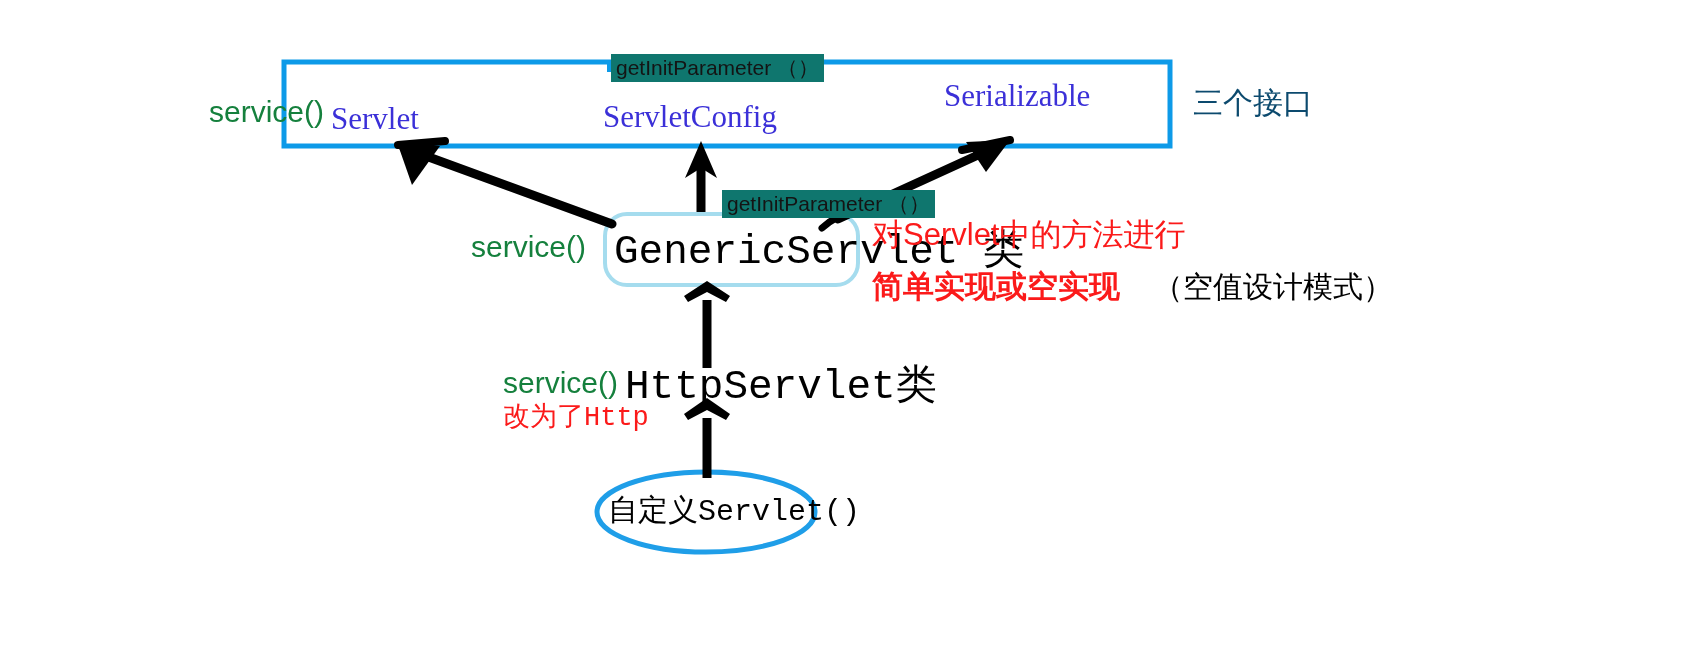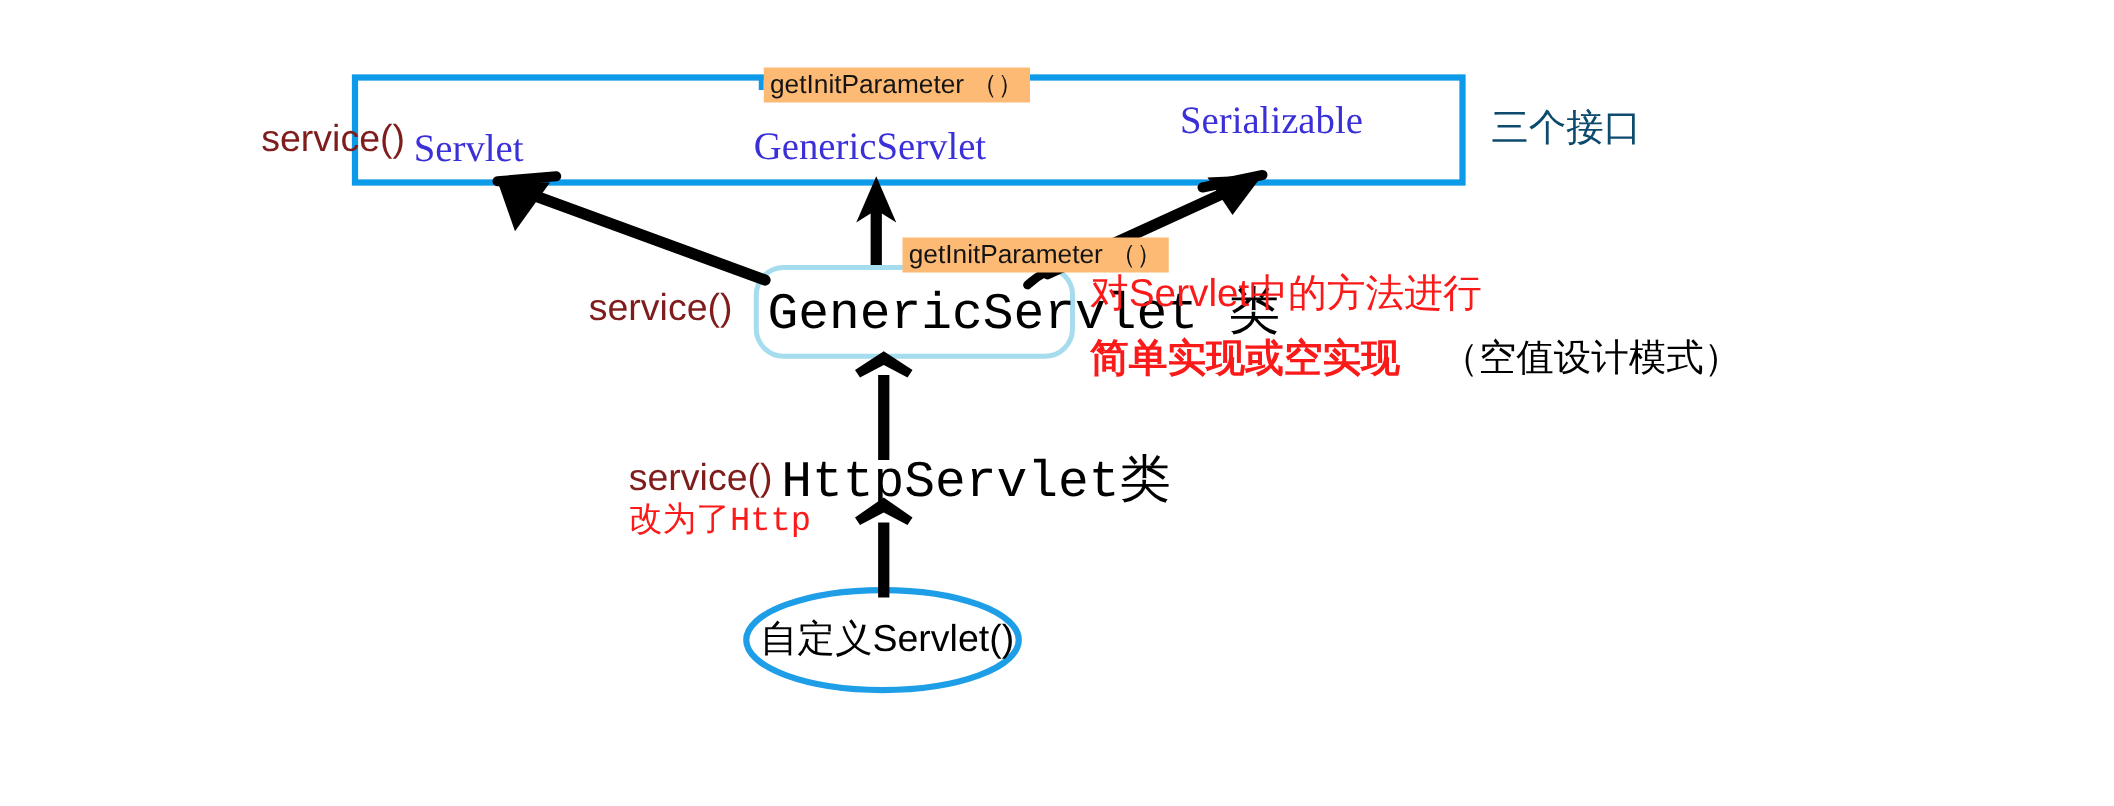--- a/index.html
+++ b/index.html
@@ -28,28 +28,28 @@
   
   .iface {
     font-family: Liberation Serif, serif;
     font-size: 31px;
     color: #3b30d8;
   }
   
   .svc {
     font-family: "Liberation Sans", sans-serif;
     font-size: 30px;
-    color: #7f1d1d;
+    color: #15803d;
   }
   
   .method {
     font-family: "Liberation Sans", sans-serif;
     font-size: 21px;
     color: #141414;
-    background: #fdba74;
+    background: #0f766e;
     padding: 3px 5px 4px 5px;
   }
   
   .cls {
     font-family: Liberation Mono, monospace;
     font-size: 41px;
     color: #000000;
   }
   
   .cyan-note {
@@ -125,21 +125,21 @@
   <path d="M 609 62 L 609 72" stroke="#0d9ae8" stroke-width="4" fill="none"></path>
   <path d="M 818 62 L 818 72" stroke="#0d9ae8" stroke-width="4" fill="none"></path>
 </svg>
 
 <div class="lbl svc" style="left:209px; top:97px;">service()</div>
 
 <div class="lbl method" style="left:611px; top:54px;">getInitParameter （）</div>
 
 <div class="lbl iface" style="left:331px; top:103px;">Servlet</div>
 
-<div class="lbl iface" style="left:603px; top:101px;">GenericServlet</div>
+<div class="lbl iface" style="left:603px; top:101px;">ServletConfig</div>
 
 <div class="lbl iface" style="left:944px; top:80px;">Serializable</div>
 
 <div class="lbl cyan-note" style="left:1193px; top:88px;">三个接口</div>
 
 <div class="lbl method" style="left:722px; top:190px;">getInitParameter （）</div>
 
 <div class="lbl svc" style="left:471px; top:232px;">service()</div>
 
 <div class="lbl cls" style="left:614px; top:232px;">GenericServlet 类</div>
@@ -149,13 +149,13 @@
 <div class="lbl red-note" style="left:872px; top:271px;font-weight:bold;">简单实现或空实现</div>
 
 <div class="lbl blk-note" style="left:1153px; top:272px;">（空值设计模式）</div>
 
 <div class="lbl svc" style="left:503px; top:368px;">service()</div>
 
 <div class="lbl cls" style="left:625px; top:367px;">HttpServlet类</div>
 
 <div class="lbl red-small" style="left:503px; top:405px;">改为了Http</div>
 
-<div class="lbl ell-text" style="left:608px; top:497px;">自定义Servlet()</div>
+<div class="lbl ell-text" style="left:608px; top:497px;font-family:Liberation Mono, monospace;">自定义Servlet()</div>
 
 </body></html>

